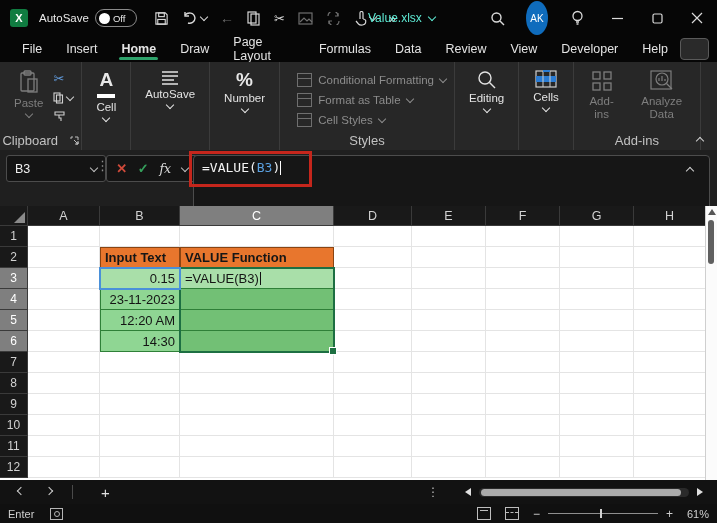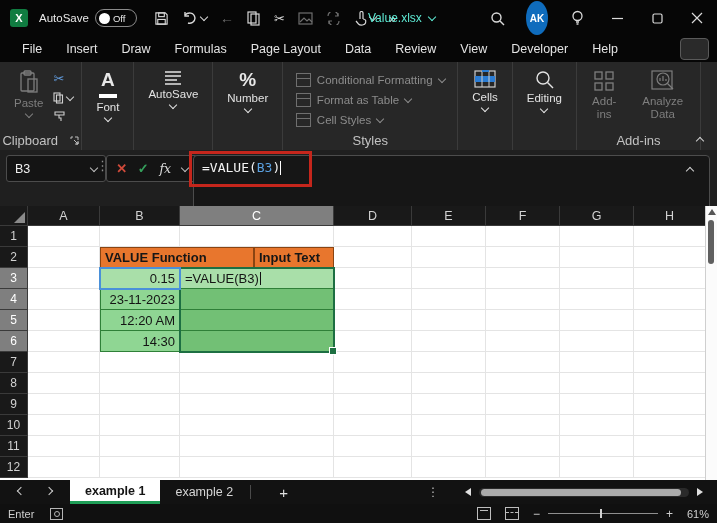--- a/index.html
+++ b/index.html
@@ -19,21 +19,21 @@
   .toggle{width:34px;height:16px;border:1px solid #8a8a8a;border-radius:9px;display:flex;align-items:center;gap:3px;padding:0 3px}
   .knob{width:11px;height:11px;background:#fff;border-radius:50%}
   .toggle .state{font-size:9.5px;color:#e8e8e8}
   .qat{display:flex;align-items:center;gap:13px;margin-left:6px;color:#d8d8d8}
   .qat .dis{color:#6e6e6e}
   .qat .grp{display:flex;align-items:center;gap:3px}
   .scis{font-size:13px}
   .tb-title{position:absolute;left:368px;top:0;height:36px;display:flex;align-items:center;gap:7px;font-size:12px;color:#5eead4}
   .tb-right{margin-left:auto;display:flex;align-items:center;height:36px}
   .tb-btn{width:40px;height:36px;display:flex;align-items:center;justify-content:center;color:#dadada}
-  .avatar{width:22px;height:34px;border-radius:50%;background:#0f6cbd;color:#fff;font-size:10px;font-weight:bold;display:flex;align-items:center;justify-content:center}
+  .avatar{width:22px;height:34px;border-radius:50%;background:#0f6cbd;color:#fff;font-size:10px;font-weight:normal;display:flex;align-items:center;justify-content:center}
 
   
   .menubar{position:absolute;top:36px;left:0;right:0;height:26px;background:#060606;display:flex;align-items:center;padding-left:10px}
   .mitem{padding:0 12px;font-size:12.5px;color:#e3e3e3;height:100%;display:flex;align-items:center;position:relative}
   .mitem.active{font-weight:bold}
   .mitem.active::after{content:'';position:absolute;left:10px;right:10px;bottom:2px;height:3px;background:#2EA26B;border-radius:2px}
   .mb-right{margin-left:auto;display:flex;align-items:center;gap:7px;padding-right:8px}
   .comment-btn{width:27px;height:20px;border:1px solid #5a5a5a;border-radius:4px;display:flex;align-items:center;justify-content:center;background:#2a2a2a}
 
   
@@ -217,23 +217,24 @@
           <path d="M1 1 L11 11 M11 1 L1 11"></path>
         </svg>
     </span>
   </div>
 </div>
 
 <div class="menubar">
   <div id="menu-items" style="display:flex;height:100%">
       <div class="mitem">File</div>
       <div class="mitem">Insert</div>
+      <div class="mitem active">Home</div>
       <div class="mitem">Draw</div>
+      <div class="mitem">Page Layout</div>
       <div class="mitem">Formulas</div>
-      <div class="mitem">Page Layout</div>
       <div class="mitem">Data</div>
       <div class="mitem">Review</div>
       <div class="mitem">View</div>
       <div class="mitem">Developer</div>
       <div class="mitem">Help</div>
     </div>
   <div class="mb-right">
     <span class="comment-btn">
       
     </span>
@@ -275,21 +276,21 @@
       <svg width="9" height="9" viewBox="0 0 9 9" stroke="#bdbdbd" stroke-width="1" fill="none">
           <path d="M1 3 V1 h2 M5 1 h3 v3 M8 6 v2 h-2 M4 4 l4 4 M8 5 v3 h-3"></path>
         </svg>
     </div>
   </div>
 
   <div class="rgroup">
     <div class="bigbtn">
       <span class="fontA">A</span>
       <span class="fontbar"></span>
-      <span class="lbl">Font</span>
+      <span class="lbl">Cell</span>
       <span class="chev"></span>
     </div>
   </div>
 
   <div class="rgroup">
     <div class="bigbtn">
       <svg width="18" height="15" viewBox="0 0 18 15" stroke="#e3e3e3" stroke-width="1.4">
           <path d="M1 2 h16 M1 6 h16 M1 10 h12 M1 14 h16"></path>
         </svg>
       <span class="lbl">AutoSave</span>
@@ -298,63 +299,63 @@
   </div>
 
   <div class="rgroup">
     <div class="bigbtn">
       <span class="pct">%</span>
       <span class="lbl">Number</span>
       <span class="chev"></span>
     </div>
   </div>
 
-  <div class="rgroup" style="min-width:158px;align-items:center">
+  <div class="rgroup" style="min-width:158px;align-items:flex-end">
     <div class="stylerows">
       <div class="stylerow">
         <span class="mini"></span>
         <span>Conditional Formatting</span>
         <span class="chev"></span>
       </div>
       <div class="stylerow">
         <span class="mini"></span>
         <span>Format as Table</span>
         <span class="chev"></span>
       </div>
       <div class="stylerow">
         <span class="mini"></span>
         <span>Cell Styles</span>
         <span class="chev"></span>
       </div>
     </div>
     <div class="glabel">
         <span>Styles</span>
       </div>
+  </div>
+
+  <div class="rgroup">
+    <div class="bigbtn">
+      <svg width="19" height="19" viewBox="0 0 19 19" fill="none" stroke="#e3e3e3" stroke-width="1.4">
+          <circle cx="8" cy="8" r="6"></circle>
+          <path d="M12.5 12.5 L18 18"></path>
+        </svg>
+      <span class="lbl">Editing</span>
+      <span class="chev"></span>
+    </div>
   </div>
 
   <div class="rgroup">
     <div class="bigbtn">
       <svg width="22" height="18" viewBox="0 0 22 18">
           <rect x="1" y="1" width="20" height="16" fill="none" stroke="#cfcfcf" stroke-width="1.2"></rect>
           <rect x="1" y="6" width="20" height="6" fill="#2b7cd3"></rect>
           <path d="M8 1 v16 M15 1 v16" stroke="#cfcfcf" stroke-width="1"></path>
           <rect x="8" y="0" width="7" height="2" fill="#2b7cd3"></rect>
         </svg>
       <span class="lbl">Cells</span>
-      <span class="chev"></span>
-    </div>
-  </div>
-
-  <div class="rgroup">
-    <div class="bigbtn">
-      <svg width="19" height="19" viewBox="0 0 19 19" fill="none" stroke="#e3e3e3" stroke-width="1.4">
-          <circle cx="8" cy="8" r="6"></circle>
-          <path d="M12.5 12.5 L18 18"></path>
-        </svg>
-      <span class="lbl">Editing</span>
       <span class="chev"></span>
     </div>
   </div>
 
   <div class="rgroup" style="border-right:1px solid #3b3b3b">
     <div style="display:flex;gap:10px">
       <div class="bigbtn dis">
         <svg width="22" height="22" viewBox="0 0 22 22" fill="none" stroke="#7e7e7e" stroke-width="1.3">
             <rect x="2" y="2" width="7" height="7"></rect>
             <rect x="13" y="2" width="7" height="7"></rect>
@@ -423,22 +424,22 @@
         <div class="g-cell " style="width: 154px;"></div>
         <div class="g-cell " style="width: 78px;"></div>
         <div class="g-cell " style="width: 74px;"></div>
         <div class="g-cell " style="width: 74px;"></div>
         <div class="g-cell " style="width: 74px;"></div>
         <div class="g-cell " style="width: 72px;"></div>
       </div>
       <div class="g-row">
         <div class="g-rowhdr">2</div>
         <div class="g-cell " style="width: 72px;"></div>
+        <div class="g-cell c-orange" style="width: 80px;">Input Text</div>
         <div class="g-cell c-orange" style="width: 154px;">VALUE Function</div>
-        <div class="g-cell c-orange" style="width: 80px;">Input Text</div>
         <div class="g-cell " style="width: 78px;"></div>
         <div class="g-cell " style="width: 74px;"></div>
         <div class="g-cell " style="width: 74px;"></div>
         <div class="g-cell " style="width: 74px;"></div>
         <div class="g-cell " style="width: 72px;"></div>
       </div>
       <div class="g-row">
         <div class="g-rowhdr active">3</div>
         <div class="g-cell " style="width: 72px;"></div>
         <div class="g-cell c-lgreen num" style="width: 80px;">0.15</div>
@@ -555,24 +556,20 @@
     <span class="varrow"></span>
     <span class="vthumb"></span>
   </div>
 </div>
 
 <div class="tabbar">
   <div class="tab-nav">
     <span class="chev left"></span>
     <span class="chev right"></span>
   </div>
-  <div id="tab-items" style="display:flex;align-items:center;height:100%">
-      <div class="tab active">example 1</div>
-      <div class="tab">example 2</div>
-    </div>
   <span class="tab-sep"></span>
   <span class="addsheet">+</span>
   <span class="tab-dots">⋮</span>
   <div class="hscroll">
     <span class="harrow-l"></span>
     <span class="htrack">
         <span class="hthumb"></span>
       </span>
     <span class="harrow-r"></span>
   </div>

